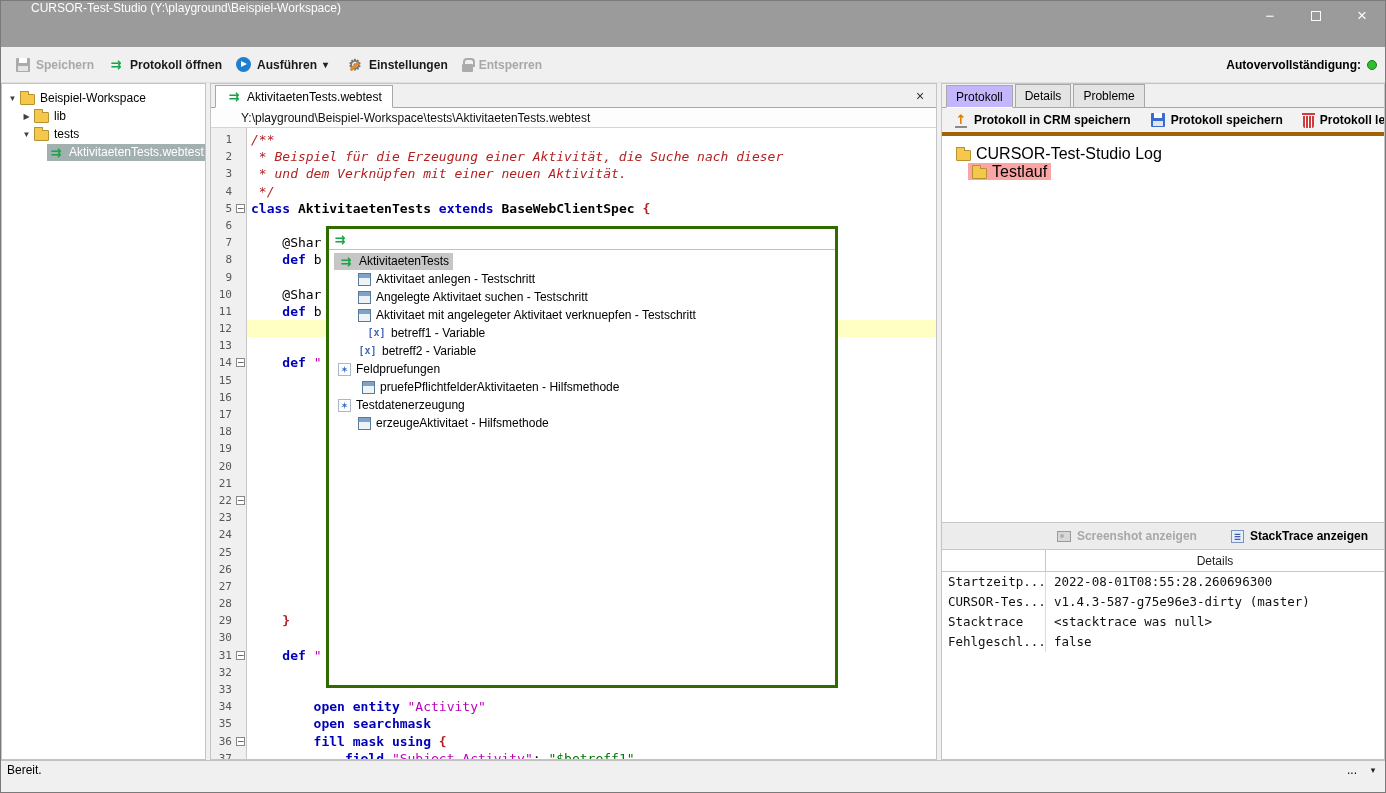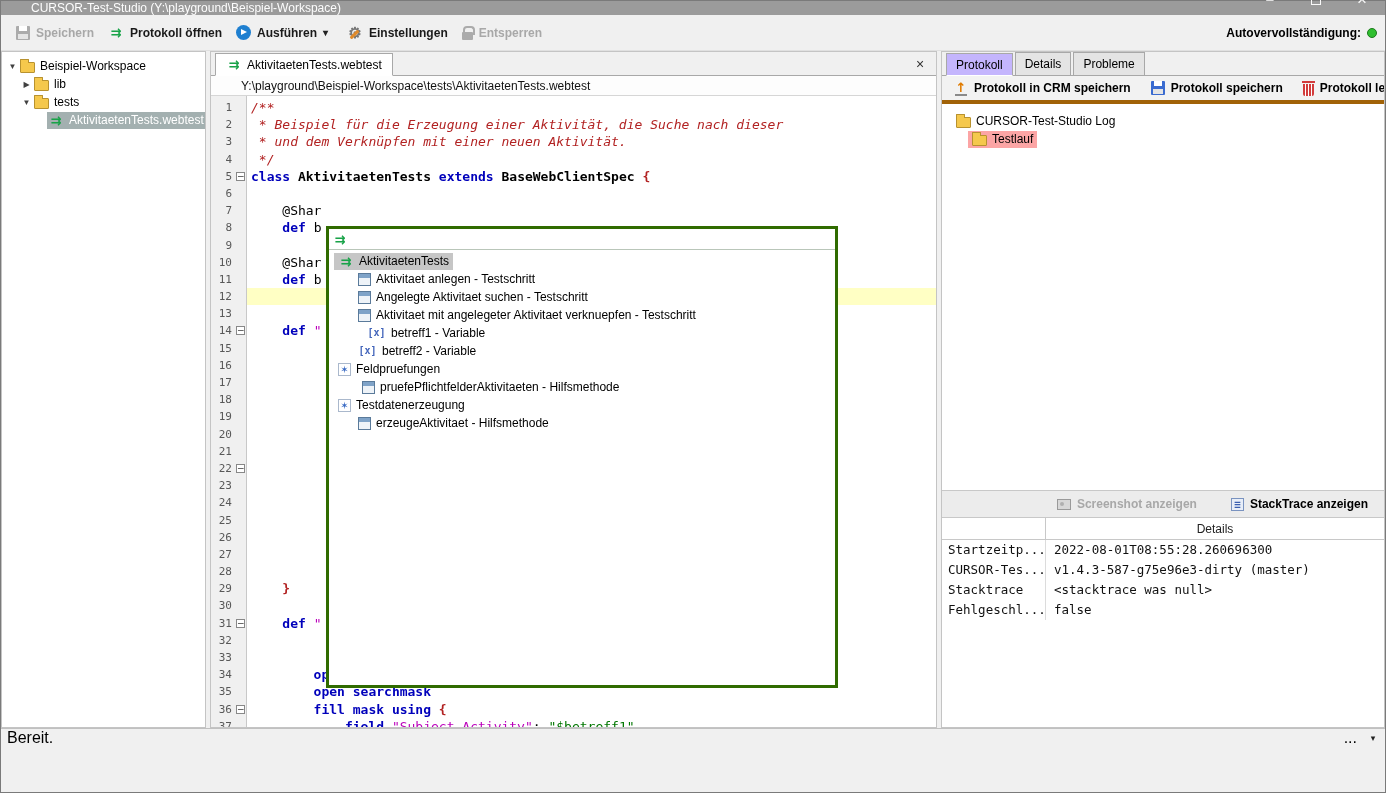--- a/index.html
+++ b/index.html
@@ -1,21 +1,21 @@
 <!DOCTYPE html>
 <html><head>
 <meta charset="utf-8">
 <style>
   * { box-sizing: border-box; margin: 0; padding: 0; }
   html,body { width:1386px; height:793px; overflow:hidden; }
   body { font-family:"Liberation Sans", sans-serif; background:#f0f0f0; position:relative; }
   .window { width:1386px; height:793px; border:1px solid #7a7a7a; position:relative; background:#f0f0f0; display:flex; flex-direction:column; }
 
   
-  .titlebar { height:14px; background:#9b9b9b; display:flex; align-items:flex-end; padding-left:30px; flex:none; }
+  .titlebar { height:46px; background:#9b9b9b; display:flex; align-items:flex-start; padding-left:30px; flex:none; }
   .titlebar .title { color:#fdfdfd; font-size:12px; }
   .win-controls { margin-left:auto; display:flex; height:30px; }
   .win-btn { width:46px; height:30px; display:flex; align-items:center; justify-content:center; color:#fafafa; }
   .glyph-min::before { content:"−"; font-size:15px; }
   .glyph-max { width:10px; height:10px; border:1px solid #fafafa; display:inline-block; }
   .glyph-close::before { content:"×"; font-size:17px; }
 
   
   .toolbar { display:flex; align-items:center; background:#f0f0f0; padding:0 8px; flex:none; }
   .toolbar-main { height:36px; border-bottom:1px solid #e0e0e0; gap:0; }
@@ -107,34 +107,34 @@
   .tok-s { color:#bb00bb; }
   .tok-g { color:#007700; }
   .tok-br { color:#b22222; font-weight:bold; }
 
   
   .rtoolbar { height:28px; background:#f2f2f2; border-bottom:4px solid #a16207; display:flex; align-items:center; padding:0 6px; gap:4px; flex:none;text-align:center; }
   .rbtn { display:flex; align-items:center; gap:6px; font-size:12px; font-weight:bold; padding:3px 6px; white-space:nowrap; }
   .rbtn.disabled { color:#a8a8a8; }
   .vsep { width:1px; height:18px; background:#c4c4c4; }
   .logtree { height:386px; background:#fff; padding-top:8px; overflow:hidden; flex:none; }
-  .lt-row { height:18px; display:flex; align-items:center; font-size:12px; }
+  .lt-row { height:18px; display:flex; align-items:flex-end; font-size:16px; }
   .lt-wrap { display:inline-flex; align-items:center; gap:5px; height:17px; padding:0 4px; }
   .lt-wrap.sel { background:#fca5a5; }
   .rbottombar { height:28px; background:#ececec; border-top:1px solid #c8c8c8; border-bottom:1px solid #c8c8c8; display:flex; align-items:center; justify-content:flex-end; padding:0 10px; gap:22px; flex:none; }
   .details-area { flex:1; background:#fff; overflow:hidden; }
   .dt-header-row { display:flex; height:22px; border-bottom:1px solid #c8c8c8; }
   .dt-key-h { width:104px; border-right:1px solid #c8c8c8; }
   .dt-val-h { flex:1; text-align:center; font-size:12px; line-height:22px; color:#222; }
   .dt-row { display:flex; height:20px; font:12.5px/20px "DejaVu Sans Mono",monospace; color:#111; }
   .dt-key { width:104px; padding-left:6px; border-right:1px solid #dcdcdc; white-space:nowrap; overflow:hidden; }
   .dt-value { flex:1; padding-left:8px; white-space:nowrap; overflow:hidden; }
 
   
-  .statusbar { height:18px; background:#f0f0f0; border-top:1px solid #c0c0c0; display:flex; align-items:center; font-size:16px; padding:0 6px; flex:none; }
+  .statusbar { height:18px; background:#f0f0f0; border-top:1px solid #c0c0c0; display:flex; align-items:center; font-size:12px; padding:0 6px; flex:none; }
   .status-right { margin-left:auto; display:flex; align-items:center; gap:10px; }
   .grip { width:12px; font-size:9px; color:#222; text-align:center; }
   .grip::before { content:"▾"; }
 
   
   .popup { position:absolute; left:325px; top:225px; width:512px; height:462px; background:#fff; border:3px solid #306b00; z-index:10; }
   .popup-header { height:21px; border-bottom:1px solid #b9c6b9; display:flex; align-items:center; padding-left:3px; }
   .popup-list { padding-top:2px; }
   .ol-row { height:18px; display:flex; align-items:center; }
   .ol-wrap { display:inline-flex; align-items:center; gap:5px; height:17px; padding:0 4px; font-size:12px; white-space:nowrap; }

